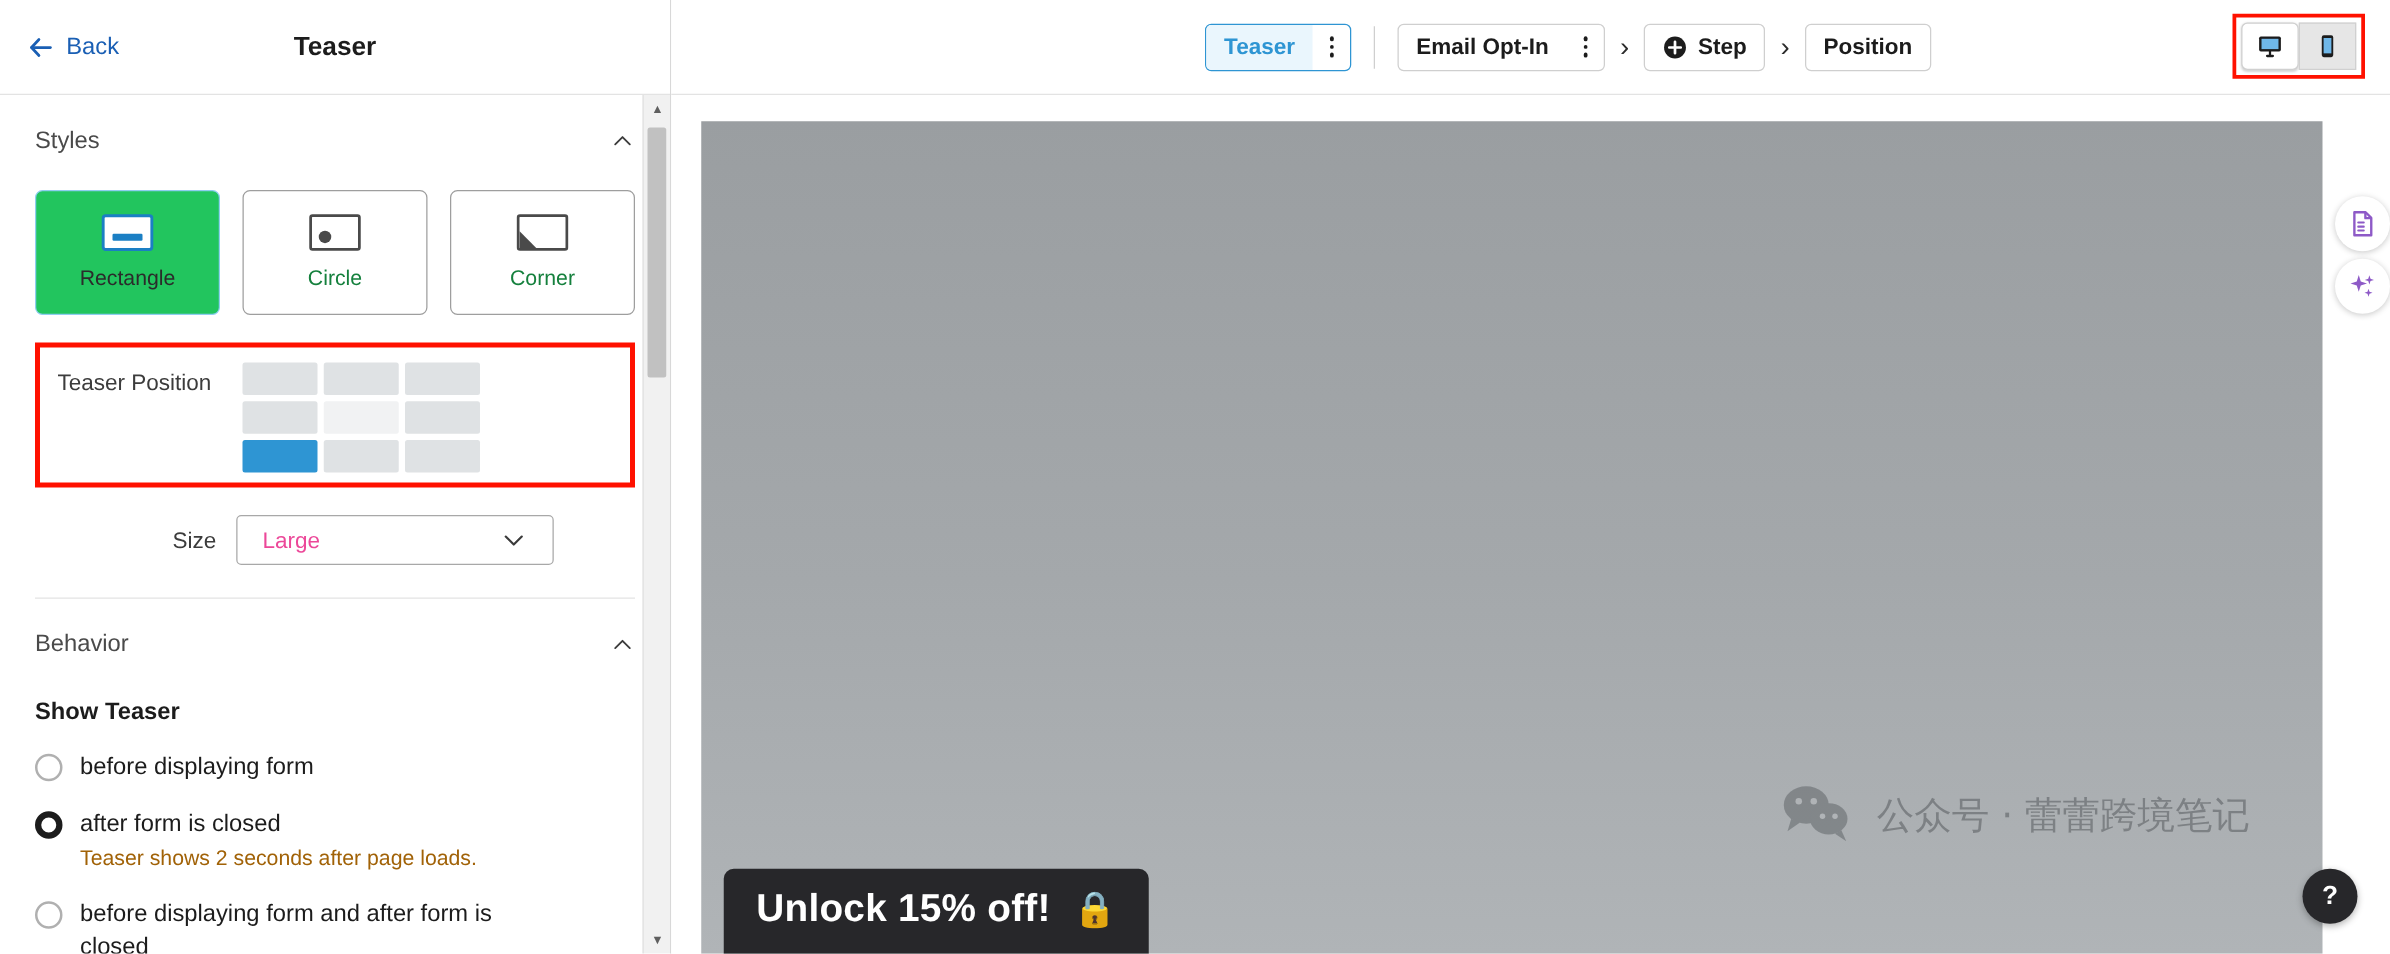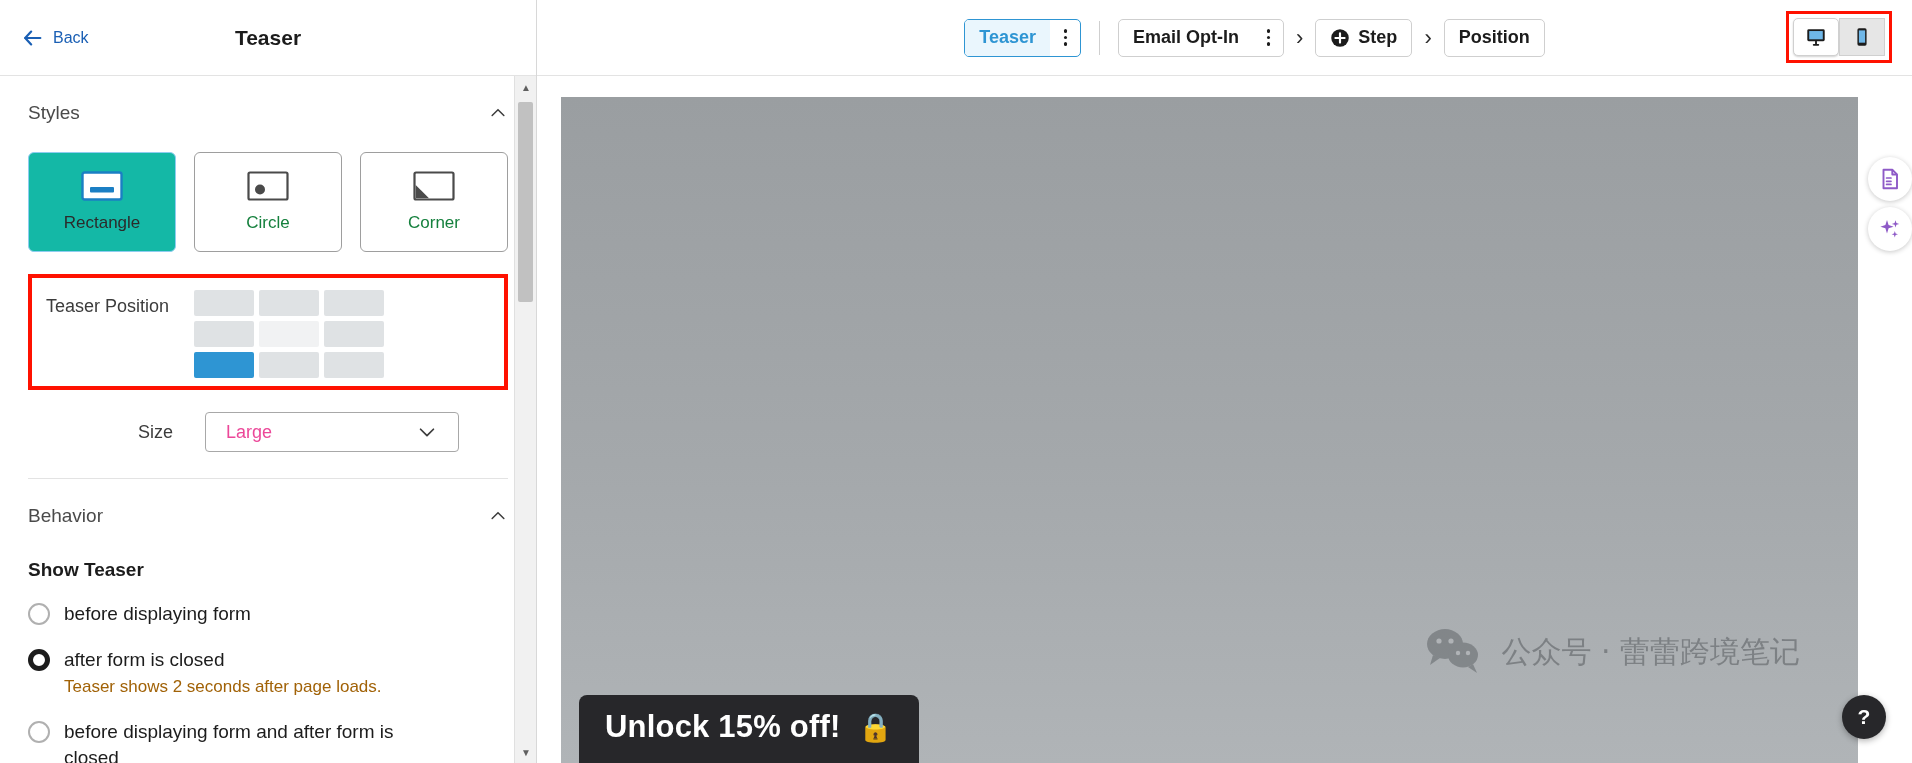--- a/index.html
+++ b/index.html
@@ -23,21 +23,21 @@
     height: 76px; flex: 0 0 76px;
     display: flex; align-items: center;
     border-bottom: 1px solid #e3e3e3;
     position: relative;
   }
   .back-btn {
     display: flex; align-items: center; gap: 9px;
     margin-left: 22px; cursor: pointer;
   }
   .back-arrow { width: 22px; height: 22px; display: block; }
-  .back-label { font-size: 16px; color: #1a5fb4; }
+  .back-label { font-size: 19px; color: #1a5fb4; }
   .sidebar-title {
     position: absolute; left: 0; right: 0;
     text-align: center;
     font-size: 21px; font-weight: bold; color: #1c1c1c;
     pointer-events: none;
   }
 
   .sidebar-scroll {
     flex: 1 1 auto; position: relative; overflow: hidden;
   }
@@ -70,21 +70,21 @@
   .style-cards { display: flex; gap: 18px; margin-top: 22px; }
   .style-card {
     width: 156px; height: 100px;
     border: 1.5px solid #9e9e9e; border-radius: 6px;
     background: #fff;
     display: flex; flex-direction: column;
     align-items: center; justify-content: center; gap: 12px;
     cursor: pointer;
   }
   .style-card.selected {
-    background: #14b8a6; border-color: #8ecdf0;
+    background: #22c55e; border-color: #8ecdf0;
   }
   .style-card-label { font-size: 17px; color: #15803d; }
   .style-card.selected .style-card-label { color: #2b2b2b; }
 
   
   .pos-block {
     margin-top: 22px;
     border: 4px solid #ff1100;
     display: flex; align-items: flex-start;
     padding: 12px 14px 14px 14px;
@@ -97,21 +97,21 @@
     grid-template-rows: repeat(3, 26px);
     gap: 5px;
     margin-left: 8px;
   }
   .pos-cell { background: #dfe2e4; border-radius: 2px; cursor: pointer; }
   .pos-cell.center { background: #f1f2f3; }
   .pos-cell.active { background: #2e95d3; }
 
   
   .size-row {
-    display: flex; align-items: center; gap: 32px;
+    display: flex; align-items: center; gap: 16px;
     margin-top: 22px; padding-left: 110px;
   }
   .size-label { font-size: 18px; color: #3c3c3c; }
   .size-select {
     width: 254px; height: 40px;
     border: 1px solid #a8a8a8; border-radius: 4px;
     display: flex; align-items: center; justify-content: space-between;
     padding: 0 20px; font-size: 18px; color: #ec4899;
     background: #fff; cursor: pointer;
   }

